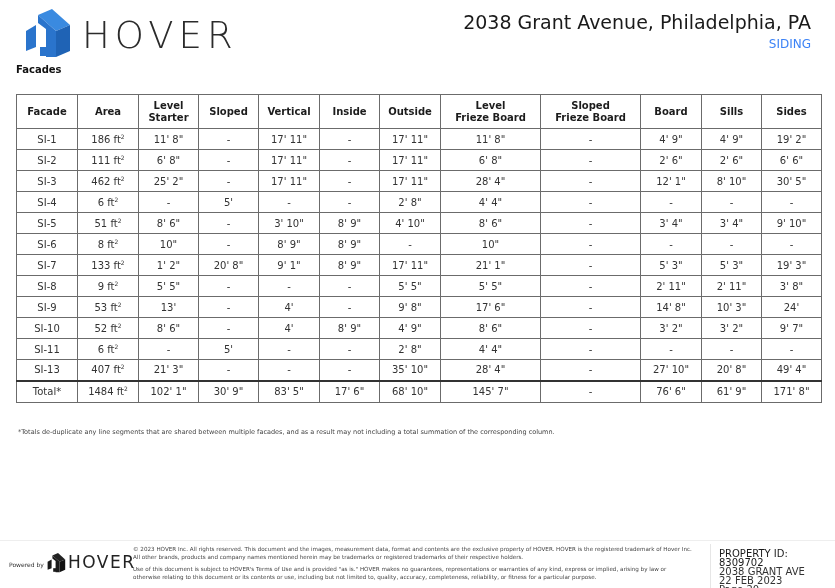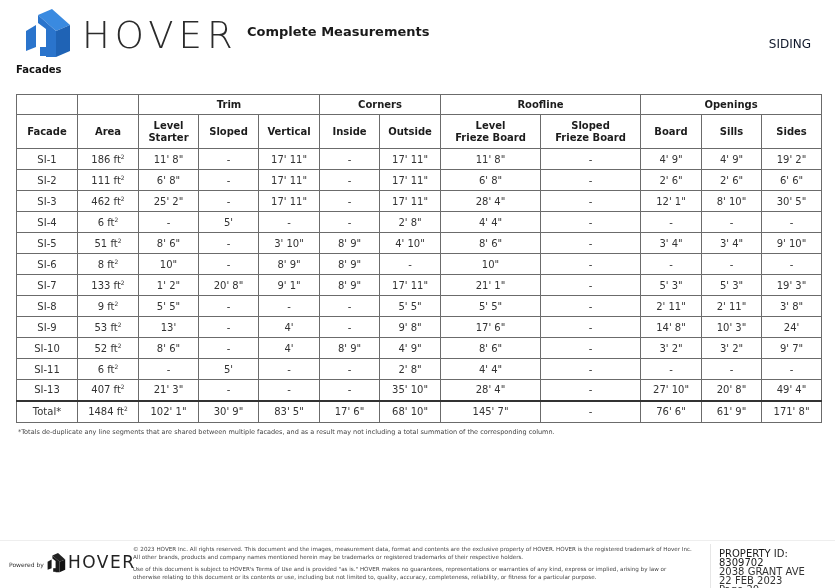--- a/index.html
+++ b/index.html
@@ -4,21 +4,21 @@
 <style>
   * { box-sizing: border-box; margin: 0; padding: 0; }
   html, body { width: 835px; height: 588px; background: #ffffff; overflow: hidden; }
   body { position: relative; font-family: "DejaVu Sans", "Liberation Sans", sans-serif; color: #222; }
 
   .header { position: absolute; left: 0; top: 0; width: 835px; height: 70px; }
   .logo { position: absolute; left: 24px; top: 9px; width: 46px; height: 50px; }
   .brand { position: absolute; left: 82px; top: 14px; font-family: "DejaVu Sans", sans-serif; font-size: 37px; letter-spacing: 5px; color: #2b2b2b; font-weight: 300; line-height: 44px; }
   .doc-title { position: absolute; left: 247px; top: 24px; font-size: 13px; font-weight: bold; color: #1a1a1a; }
   .address { position: absolute; right: 24px; top: 11px; font-size: 19px; color: #1a1a1a; text-align: right; }
-  .category { position: absolute; right: 24px; top: 37px; font-size: 12px; color: #0f172a; text-align: right; }
+  .category { position: absolute; right: 24px; top: 37px; font-size: 12px; color: #3b82f6; text-align: right; }
 
   .section-label { position: absolute; left: 16px; top: 64px; font-size: 10px; font-weight: bold; color: #111; }
 
   table.measure { position: absolute; left: 16px; top: 94px; width: 805px; border-collapse: collapse; table-layout: fixed; font-size: 10px; }
   table.measure td, table.measure th { border: 1px solid #6b6b6b; text-align: center; vertical-align: middle; color: #333; font-weight: normal; }
   table.measure th { font-weight: bold; color: #1c1c1c; font-size: 10px; line-height: 12px; }
   tr.group-row th { height: 20px; }
   tr.col-row th { height: 34px; }
   tr.data-row td { height: 21px; }
   tr.total-row td { height: 22px; border-top: 2.5px solid #333; margin-top: 8px; }
@@ -41,21 +41,21 @@
 
 <div class="header">
   <svg class="logo" viewBox="0 0 46 50">
     <polygon points="14,6 28,0 46,16 32,22" fill="#3a8ae0"></polygon>
     <polygon points="32,22 46,16 46,42 32,48" fill="#1f63b5"></polygon>
     <polygon points="14,6 32,22 32,48 22,48 22,20 14,14" fill="#2a74cc"></polygon>
     <polygon points="2,22 12,16 12,38 2,42" fill="#2a74cc"></polygon>
     <rect x="16" y="38" width="7" height="9" fill="#2a74cc"></rect>
   </svg>
   <div class="brand">HOVER</div>
-  <div class="doc-title">Complete Measurements</div>
+  <div class="address">2038 Grant Avenue, Philadelphia, PA</div>
   <div class="category">SIDING</div>
 </div>
 
 <div class="section-label">Facades</div>
 
 <table class="measure">
   <colgroup>
     <col style="width:61px">
       <col style="width:61px">
       <col style="width:60px">
@@ -63,28 +63,20 @@
       <col style="width:61px">
     <col style="width:60px">
       <col style="width:61px">
       <col style="width:100px">
       <col style="width:100px">
     <col style="width:61px">
       <col style="width:60px">
       <col style="width:60px">
   </colgroup>
   <thead>
-    <tr class="group-row">
-      <th></th>
-      <th></th>
-      <th colspan="3">Trim</th>
-      <th colspan="2">Corners</th>
-      <th colspan="2">Roofline</th>
-      <th colspan="3">Openings</th>
-    </tr>
     <tr class="col-row">
       <th>Facade</th>
       <th>Area</th>
       <th><span>Level</span><br><span>Starter</span></th>
       <th>Sloped</th>
       <th>Vertical</th>
       <th>Inside</th>
       <th>Outside</th>
       <th><span>Level</span><br><span>Frieze Board</span></th>
       <th><span>Sloped</span><br><span>Frieze Board</span></th>

